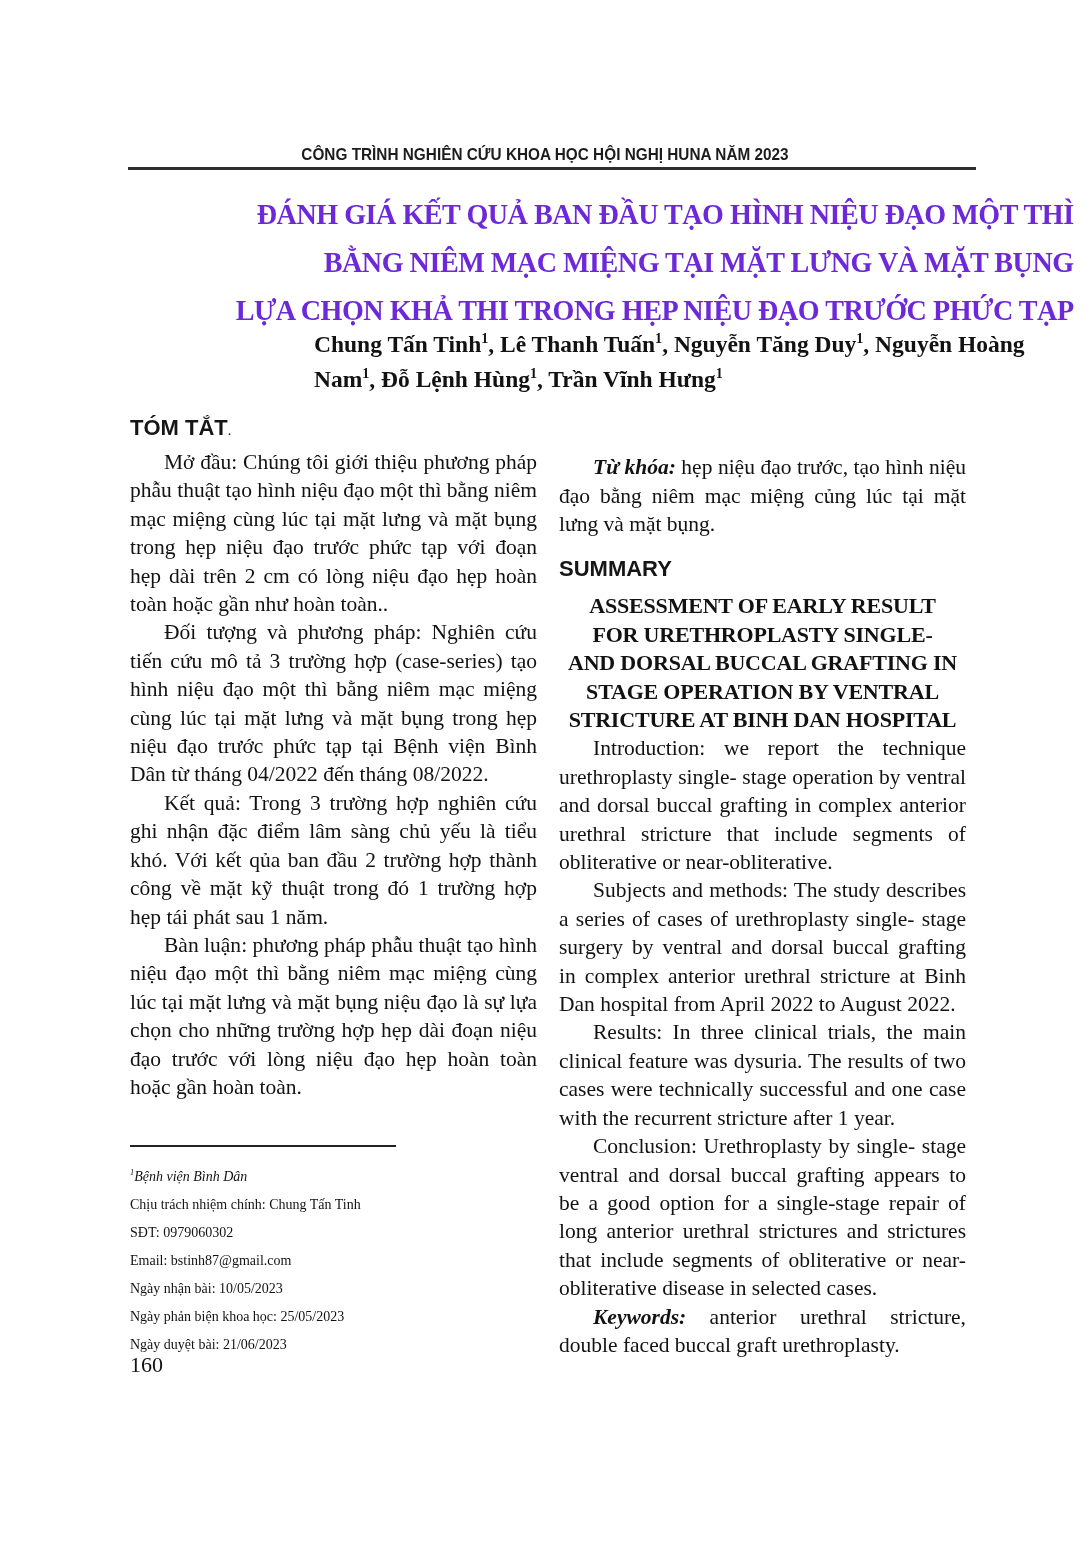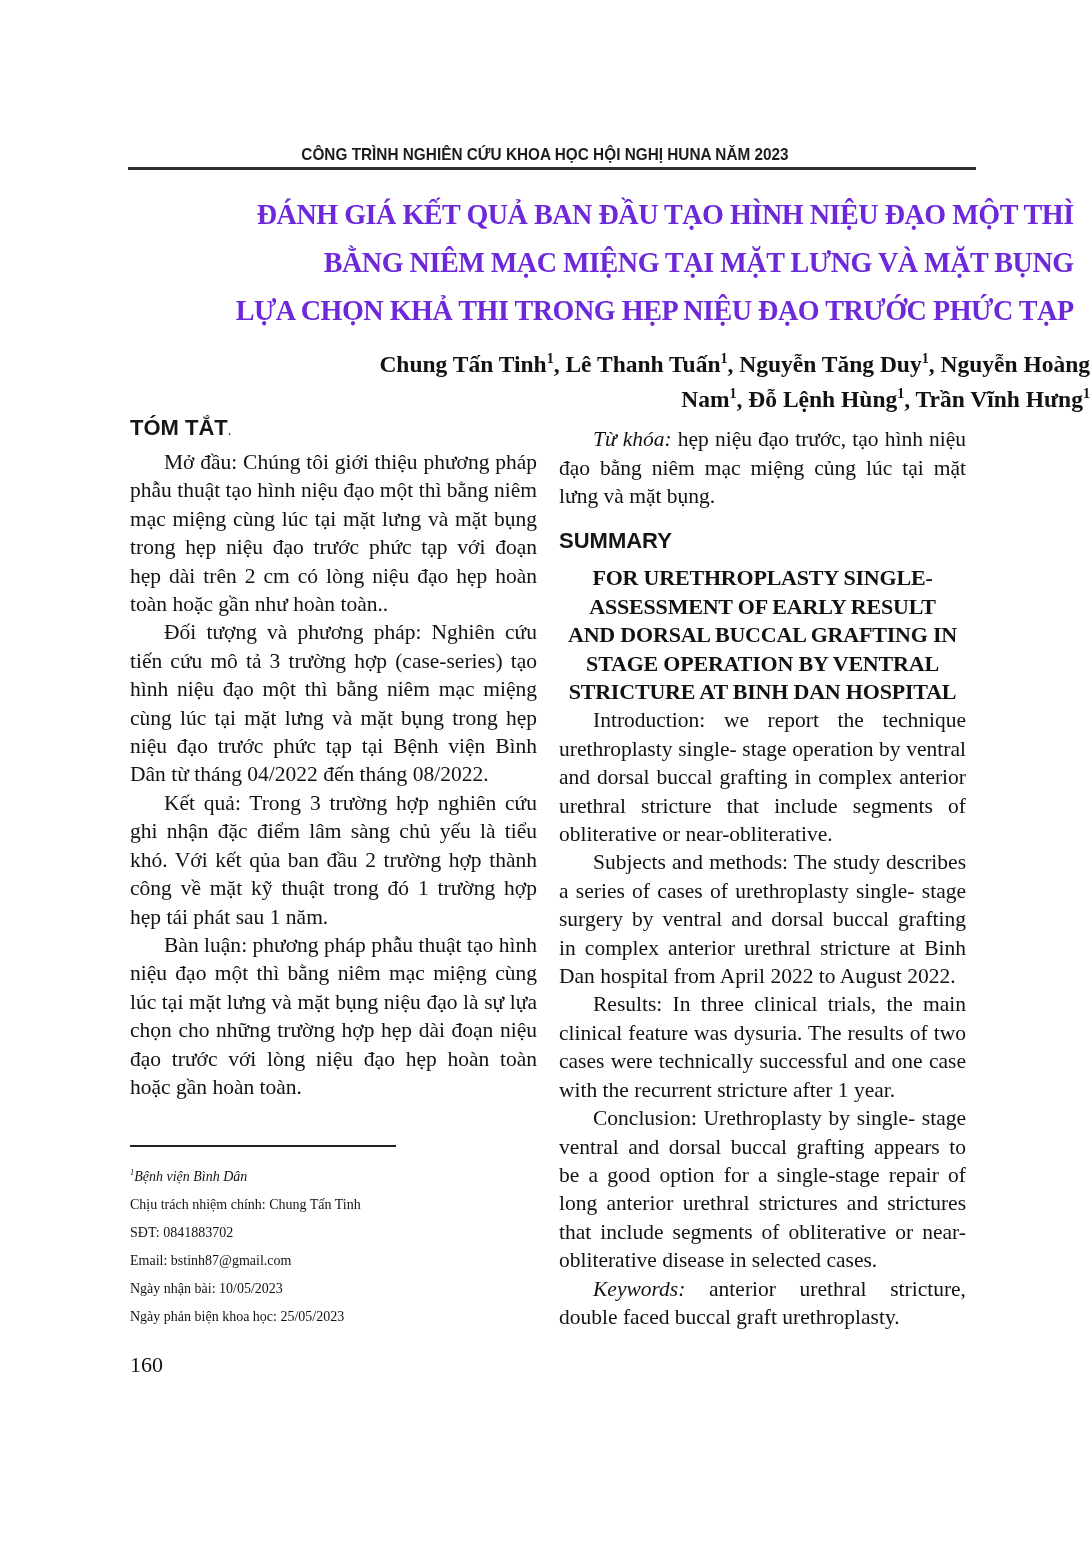--- a/index.html
+++ b/index.html
@@ -20,42 +20,42 @@
     position:absolute;top:167px;left:128px;width:848px;height:3px;
     background:#2e2e2e;
   }
   .article-title{
     position:absolute;top:190px;left:0;width:100%;margin:0;
     text-align:right;font-weight:bold;font-size:29px;line-height:48px;
     color:#6d28d9;letter-spacing:-0.5px;
   }
   .article-title .tline{display:block;transform:scaleX(.97);transform-origin:center;}
   .authors{
-    position:absolute;top:347px;left:314px;width:776px;
-    text-align:right;font-weight:bold;font-size:23.5px;line-height:35px;
+    position:absolute;top:327px;left:314px;width:776px;
+    text-align:left;font-weight:bold;font-size:23.5px;line-height:35px;
   }
   sup{font-size:60%;line-height:0;vertical-align:super;}
   .columns{
     position:absolute;top:413px;left:130px;width:836px;
     display:flex;gap:22px;align-items:flex-end;
   }
   .col{width:407px;}
   .col-right{padding-top:10px;}
   .col-heading{
     font-family:"Liberation Sans", sans-serif;
     font-weight:bold;font-size:22px;line-height:30px;margin:0 0 2px 0;
     color:#161616;
   }
   .col-heading .dot{font-family:"Liberation Serif", serif;font-weight:normal;font-size:14px;}
   .para{
     margin:0;text-align:justify;text-indent:34px;
     font-size:21.5px;line-height:28.4px;
   }
   .label{font-weight:normal;}
-  .bi{font-weight:normal;font-style:italic;}
+  .bi{font-weight:bold;font-style:italic;}
   .summary-heading{margin-top:16px;margin-bottom:8px;}
   .en-title{
     text-align:center;font-weight:bold;font-size:22px;line-height:28.4px;
     margin:0;letter-spacing:-0.2px;
   }
   .footnote{margin-top:44px;font-size:14px;line-height:28px;}
   .footnote-rule{width:266px;height:2px;background:#222;margin:0 0 16px 0;}
   .affiliation{font-style:italic;}
   .fn-line{white-space:nowrap;}
   .page-number{
@@ -91,33 +91,34 @@
     <h2 class="col-heading"><span>TÓM TẮT</span><span class="dot">.</span></h2>
     <p class="para"><span class="label">Mở đầu</span><span>: Chúng tôi giới thiệu phương pháp phẫu thuật tạo hình niệu đạo một thì bằng niêm mạc miệng cùng lúc tại mặt lưng và mặt bụng trong hẹp niệu đạo trước phức tạp với đoạn hẹp dài trên 2 cm có lòng niệu đạo hẹp hoàn toàn hoặc gần như hoàn toàn..</span></p>
     <p class="para"><span class="label">Đối tượng và phương pháp</span><span>: Nghiên cứu tiến cứu mô tả 3 trường hợp (case-series) tạo hình niệu đạo một thì bằng niêm mạc miệng cùng lúc tại mặt lưng và mặt bụng trong hẹp niệu đạo trước phức tạp tại Bệnh viện Bình Dân từ tháng 04/2022 đến tháng 08/2022.</span></p>
     <p class="para"><span class="label">Kết quả</span><span>: Trong 3 trường hợp nghiên cứu ghi nhận đặc điểm lâm sàng chủ yếu là tiểu khó. Với kết qủa ban đầu 2 trường hợp thành công về mặt kỹ thuật trong đó 1 trường hợp hẹp tái phát sau 1 năm.</span></p>
     <p class="para"><span class="label">Bàn luận</span><span>: phương pháp phẫu thuật tạo hình niệu đạo một thì bằng niêm mạc miệng cùng lúc tại mặt lưng và mặt bụng niệu đạo là sự lựa chọn cho những trường hợp hẹp dài đoạn niệu đạo trước với lòng niệu đạo hẹp hoàn toàn hoặc gần hoàn toàn.</span></p>
 
     <div class="footnote">
       <div class="footnote-rule"></div>
       <div class="fn-line affiliation"><sup>1</sup><span>Bệnh viện Bình Dân</span></div>
       <div class="fn-line">Chịu trách nhiệm chính: Chung Tấn Tinh</div>
-      <div class="fn-line">SĐT: 0841883702</div>
+      <div class="fn-line">SĐT: 0979060302</div>
       <div class="fn-line">Email: bstinh87@gmail.com</div>
       <div class="fn-line">Ngày nhận bài: 10/05/2023</div>
       <div class="fn-line">Ngày phản biện khoa học: 25/05/2023</div>
+      <div class="fn-line">Ngày duyệt bài: 21/06/2023</div>
     </div>
   </div>
 
   <div class="col col-right">
     <p class="para"><span class="bi">Từ khóa:</span><span> hẹp niệu đạo trước, tạo hình niệu đạo bằng niêm mạc miệng củng lúc tại mặt lưng và mặt bụng.</span></p>
     <h2 class="col-heading summary-heading">SUMMARY</h2>
     <div class="en-title">
+      <div>ASSESSMENT OF EARLY RESULT</div>
       <div>FOR URETHROPLASTY SINGLE-</div>
-      <div>ASSESSMENT OF EARLY RESULT</div>
       <div>AND DORSAL BUCCAL GRAFTING IN</div>
       <div>STAGE OPERATION BY VENTRAL</div>
       <div>STRICTURE AT BINH DAN HOSPITAL</div>
     </div>
     <p class="para"><span class="label">Introduction</span><span>: we report the technique urethroplasty single- stage operation by ventral and dorsal buccal grafting in complex anterior urethral stricture that include segments of obliterative or near-obliterative.</span></p>
     <p class="para"><span class="label">Subjects and methods:</span><span> The study describes a series of cases of urethroplasty single- stage surgery by ventral and dorsal buccal grafting in complex anterior urethral stricture at Binh Dan hospital from April 2022 to August 2022.</span></p>
     <p class="para"><span class="label">Results</span><span>: In three clinical trials, the main clinical feature was dysuria. The results of two cases were technically successful and one case with the recurrent stricture after 1 year.</span></p>
     <p class="para"><span class="label">Conclusion:</span><span> Urethroplasty by single- stage ventral and dorsal buccal grafting appears to be a good option for a single-stage repair of long anterior urethral strictures and strictures that include segments of obliterative or near- obliterative disease in selected cases.</span></p>
     <p class="para"><span class="bi">Keywords:</span><span> anterior urethral stricture, double faced buccal graft urethroplasty.</span></p>
   </div>

